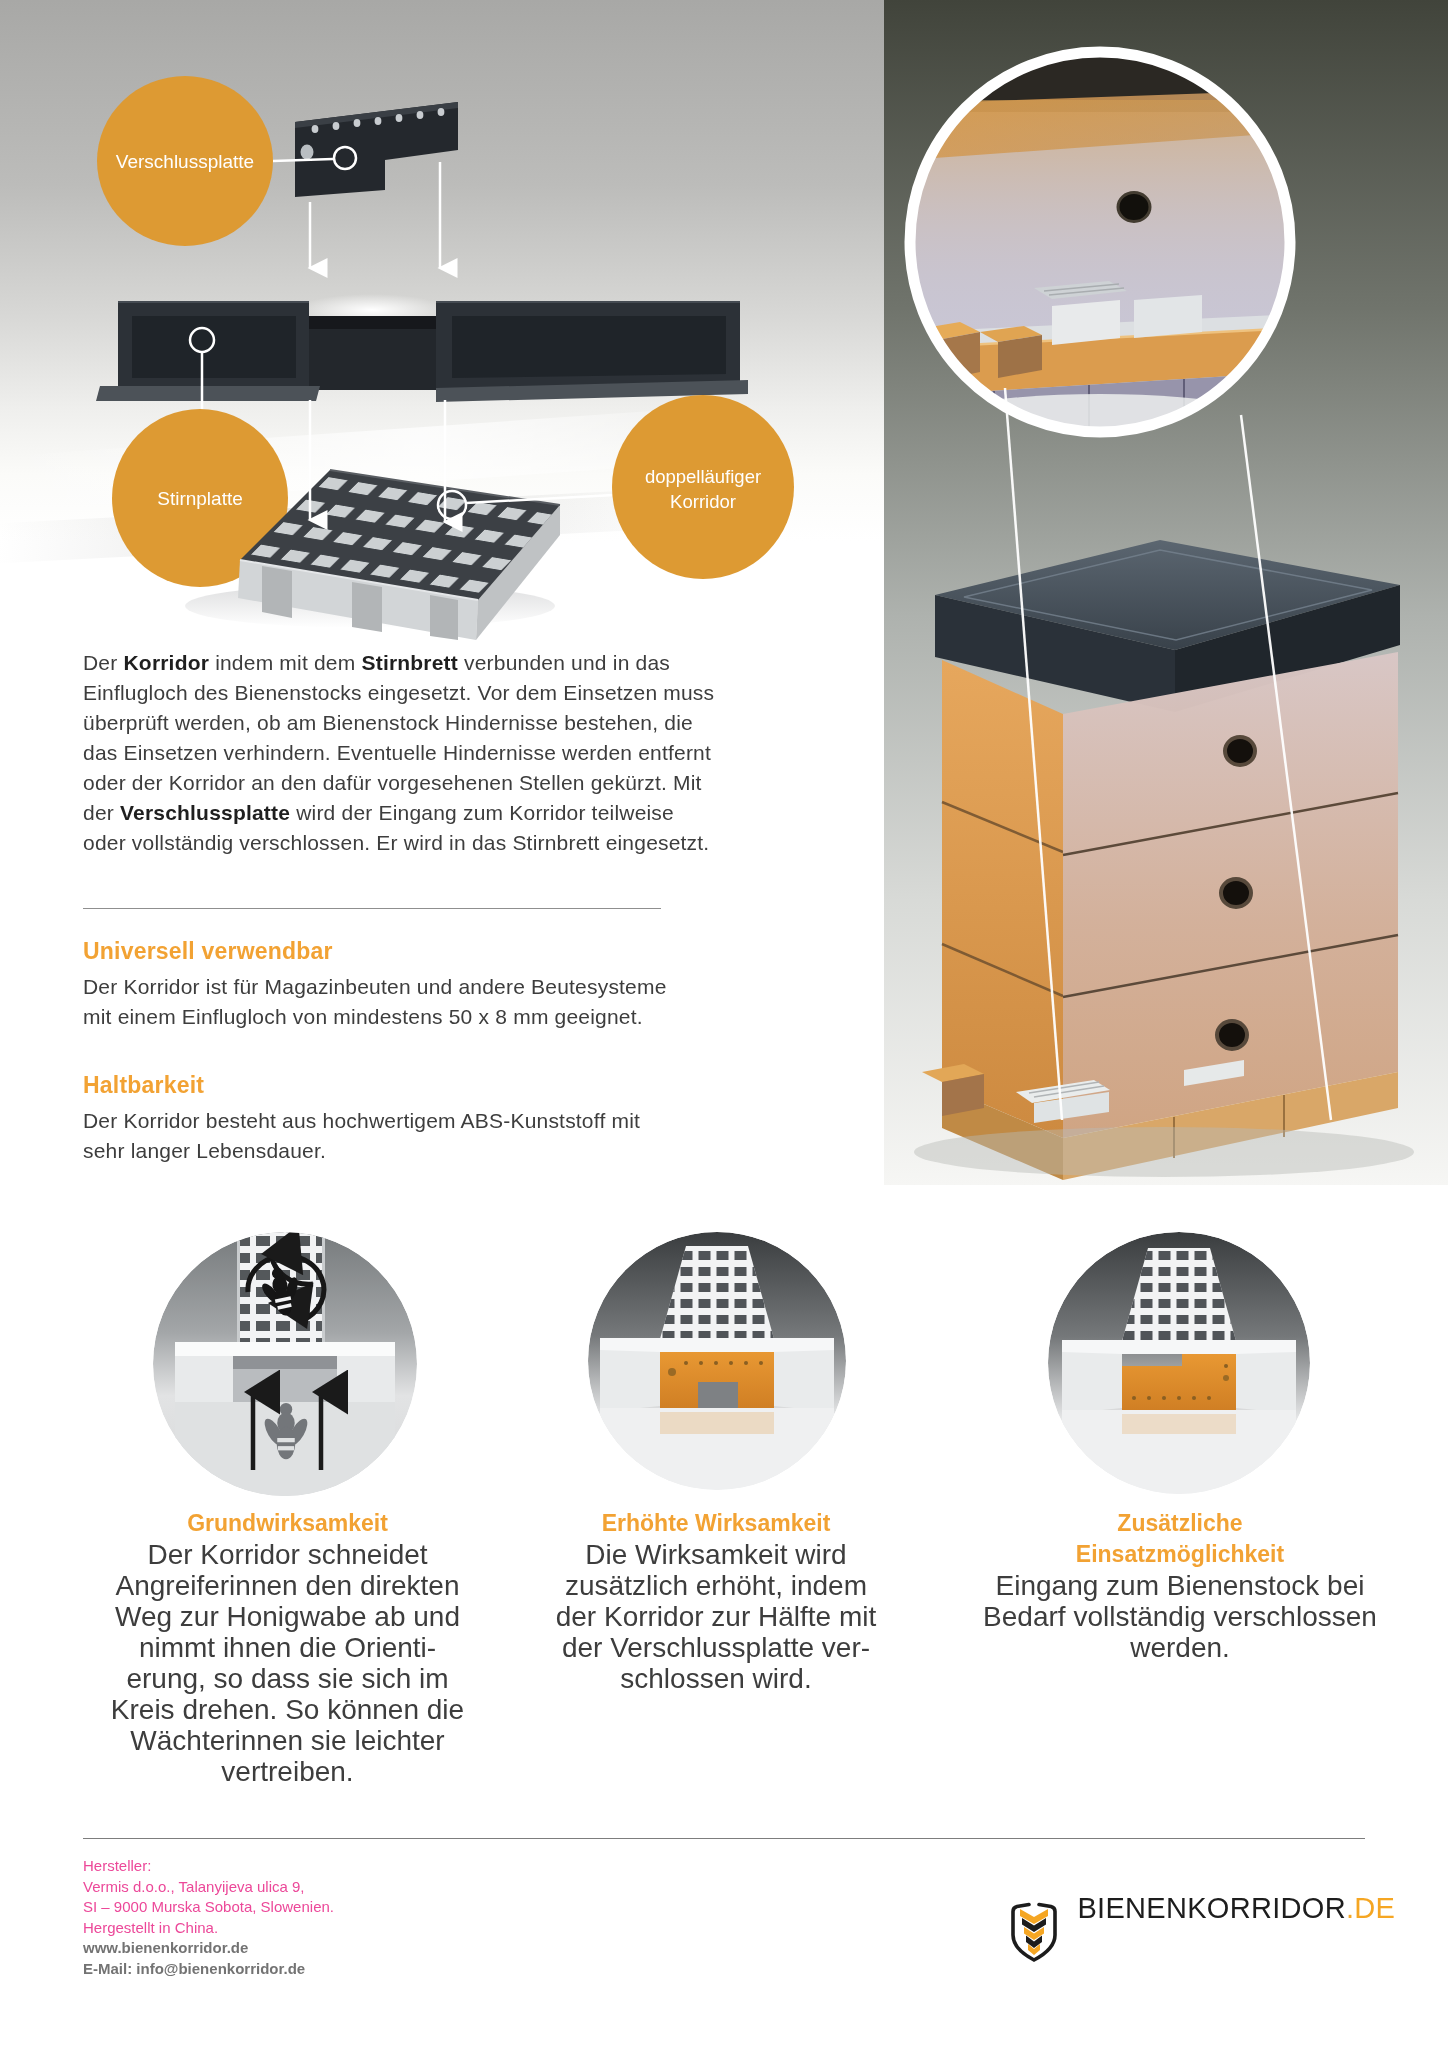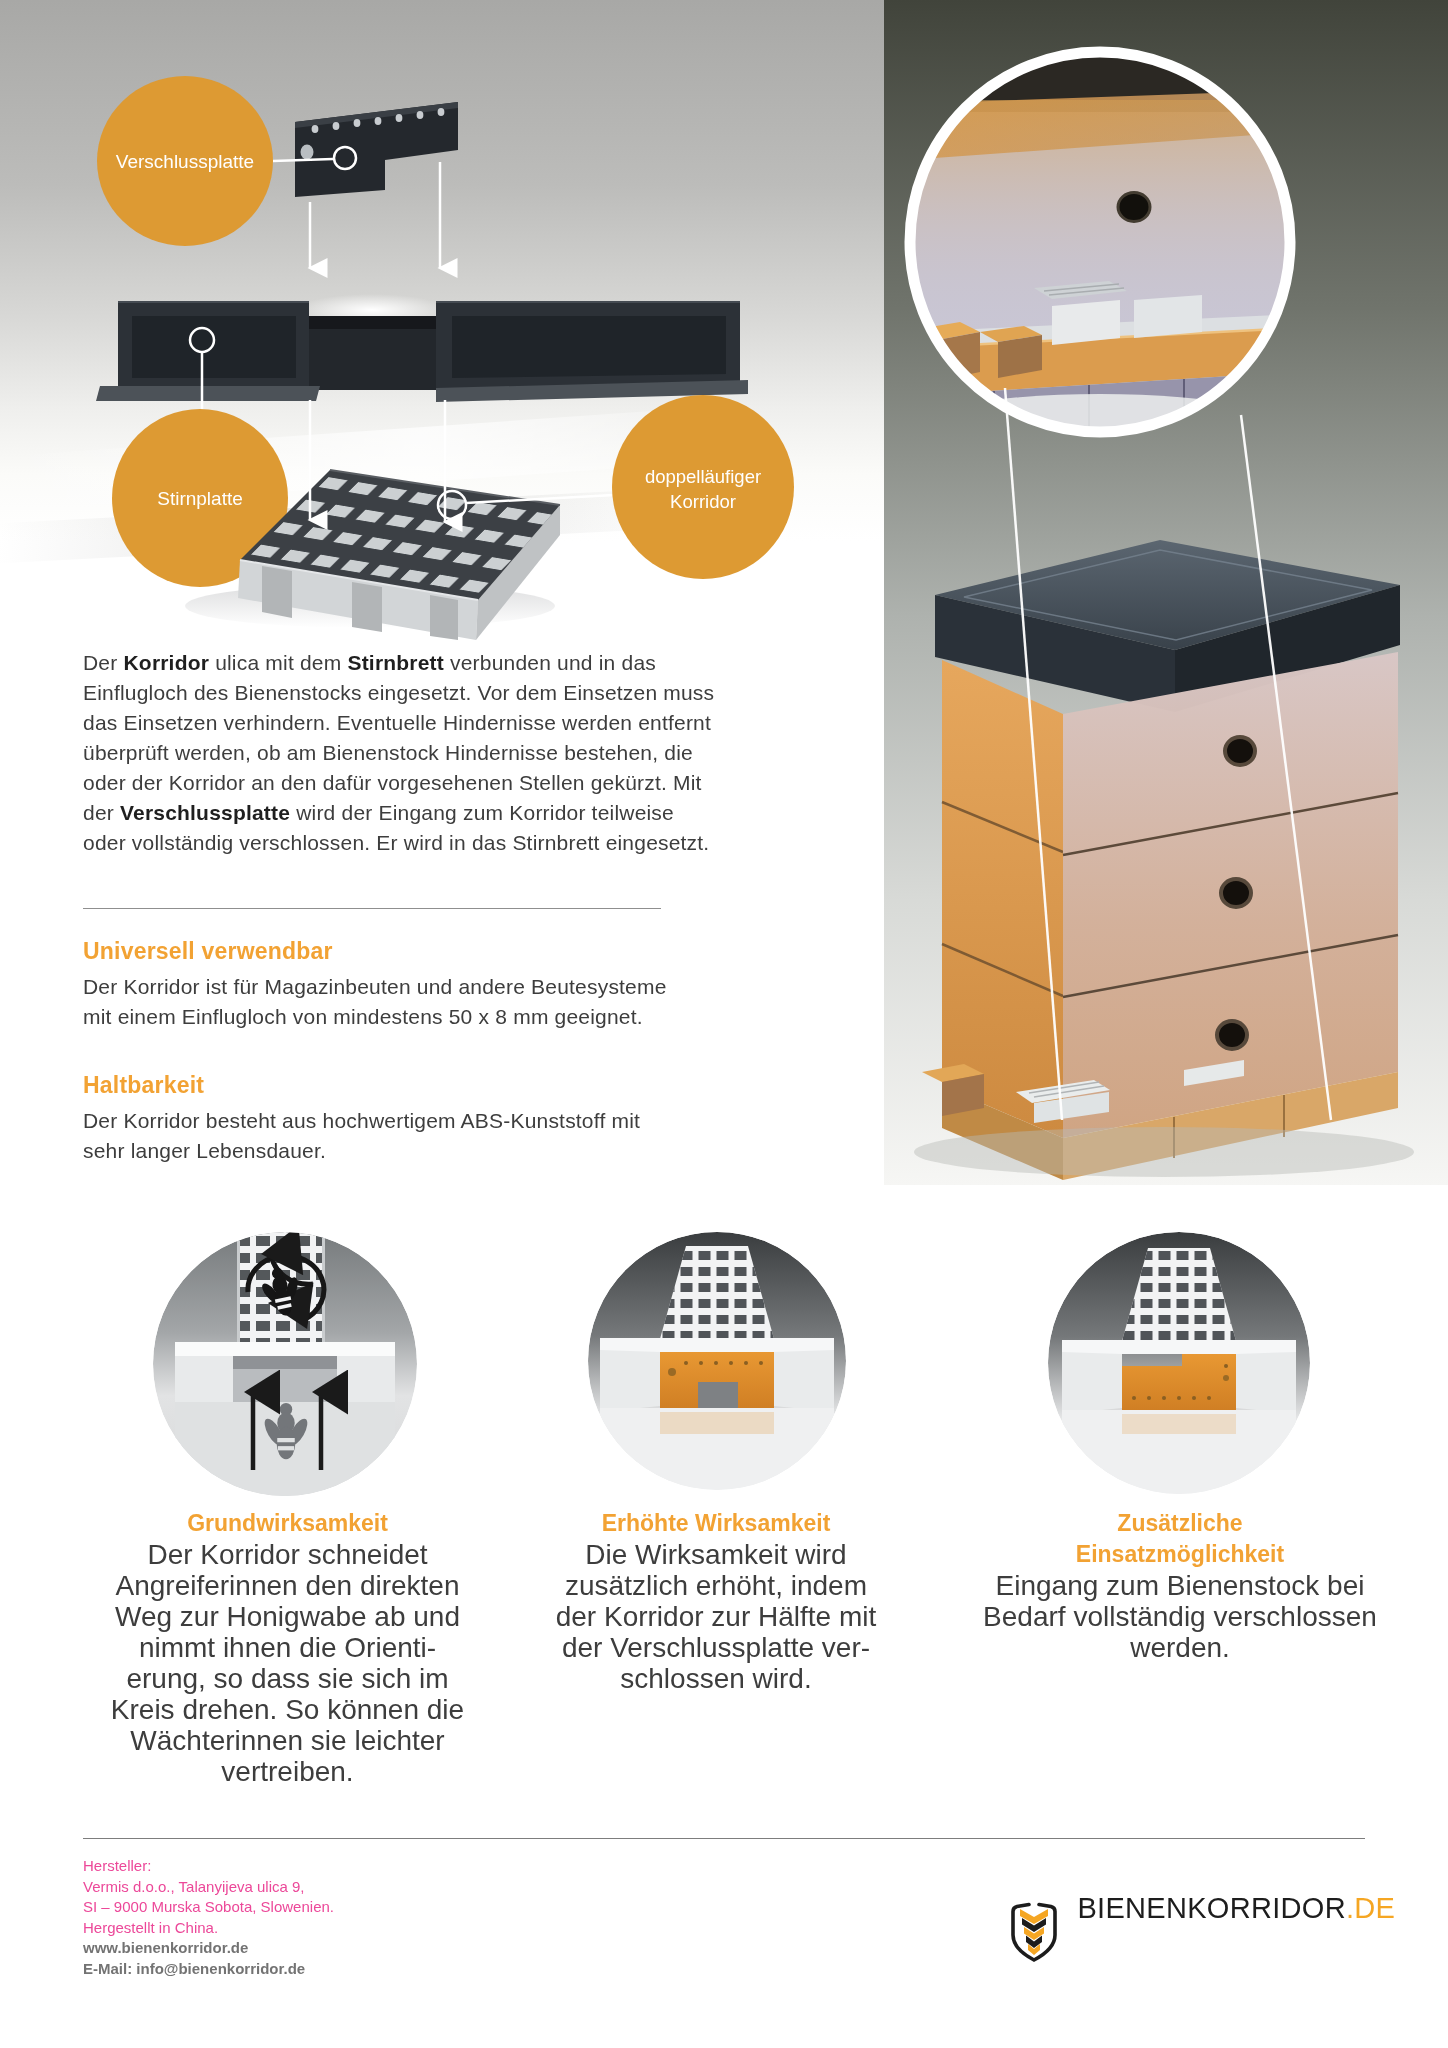--- a/index.html
+++ b/index.html
@@ -233,24 +233,24 @@
       <polygon points="150,1103 225,1092 225,1112 150,1123" fill="#dfe3e4"></polygon>
       <polygon points="300,1070 360,1060 360,1076 300,1086" fill="#e6e9e9"></polygon>
       <ellipse cx="280" cy="1152" rx="250" ry="25" fill="#b7bab6" opacity=".45"></ellipse>
     </g>
 
     <line x1="121" y1="388" x2="178" y2="1120" stroke="#ffffff" stroke-width="2.5" opacity=".95"></line>
     <line x1="357" y1="415" x2="447" y2="1120" stroke="#ffffff" stroke-width="2.5" opacity=".95"></line>
   </svg>
 
   <div class="abs" style="left:83px;top:648px">
-    <div class="bodytext"><span>Der </span><b>Korridor</b><span> ulica mit dem </span><b>Stirnbrett</b><span> verbunden und in das</span></div>
+    <div class="bodytext"><span>Der </span><b>Korridor</b><span> indem mit dem </span><b>Stirnbrett</b><span> verbunden und in das</span></div>
     <div class="bodytext">Einflugloch des Bienenstocks eingesetzt. Vor dem Einsetzen muss</div>
+    <div class="bodytext">überprüft werden, ob am Bienenstock Hindernisse bestehen, die</div>
     <div class="bodytext">das Einsetzen verhindern. Eventuelle Hindernisse werden entfernt</div>
-    <div class="bodytext">überprüft werden, ob am Bienenstock Hindernisse bestehen, die</div>
     <div class="bodytext">oder der Korridor an den dafür vorgesehenen Stellen gekürzt. Mit</div>
     <div class="bodytext"><span>der </span><b>Verschlussplatte</b><span> wird der Eingang zum Korridor teilweise</span></div>
     <div class="bodytext">oder vollständig verschlossen. Er wird in das Stirnbrett eingesetzt.</div>
   </div>
 
   <div class="abs divider" style="left:83px;top:908px;width:578px"></div>
 
   <div class="abs sec-head" style="left:83px;top:938px">Universell verwendbar</div>
   <div class="abs" style="left:83px;top:972px">
     <div class="bodytext">Der Korridor ist für Magazinbeuten und andere Beutesysteme</div>

